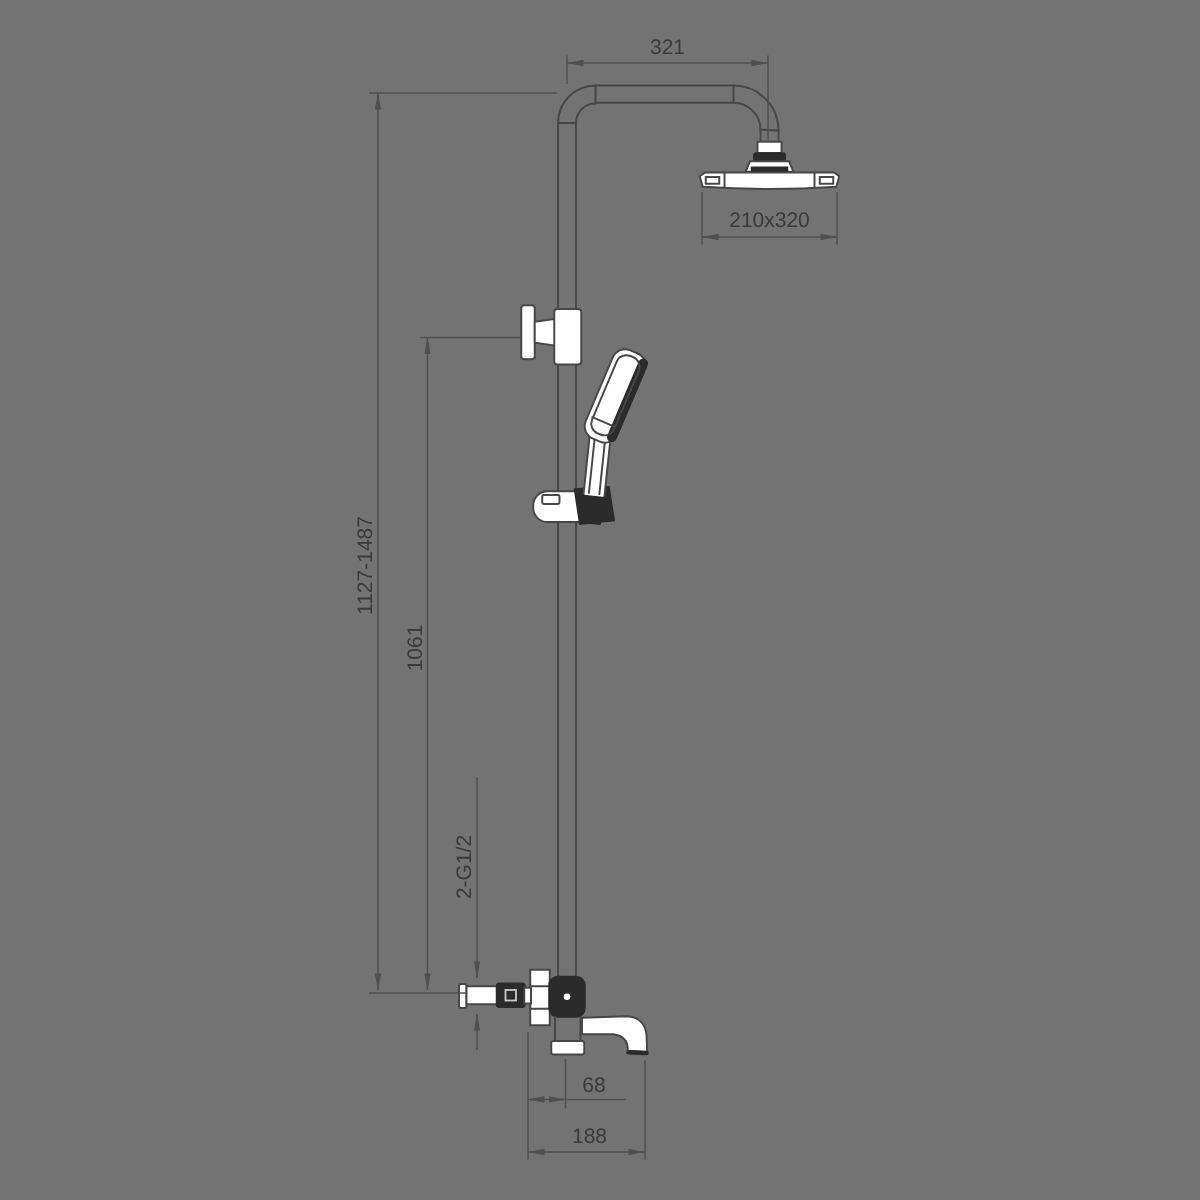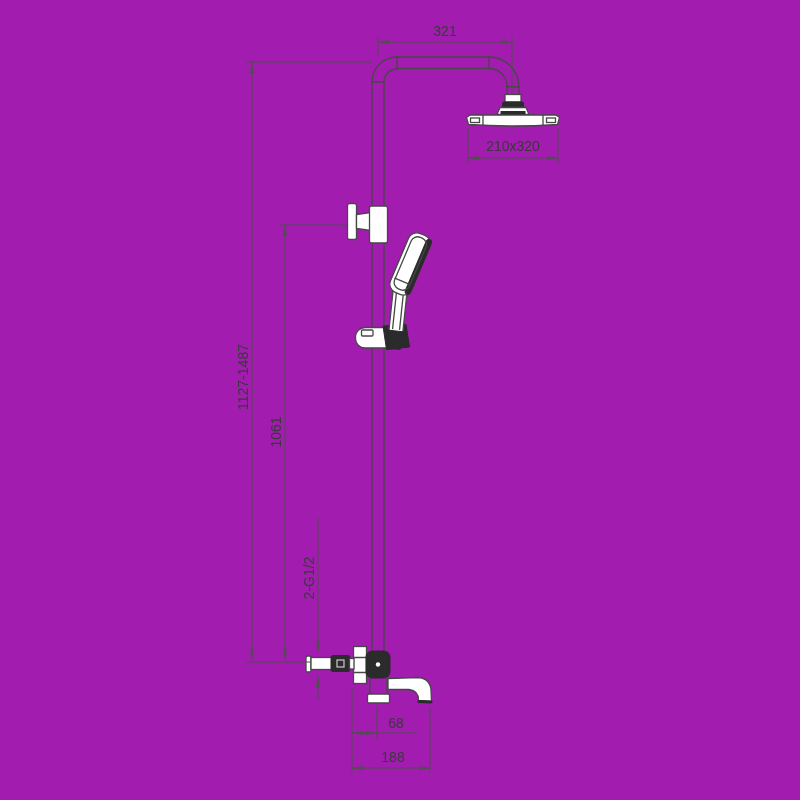--- a/index.html
+++ b/index.html
@@ -1,16 +1,16 @@
 <!DOCTYPE html>
 <html><head>
 <meta charset="utf-8">
 <style>
   html,body{margin:0;padding:0;background:#ffffff;}
-  .stage{width:800px;height:800px;background:#a21caf;position:relative;overflow:hidden;}
+  .stage{width:800px;height:800px;background:#737373;position:relative;overflow:hidden;}
   svg{display:block;}
   .outline{stroke:#474747;stroke-width:1.3;fill:none;stroke-linecap:round;}
   .outline-f{stroke:#474747;stroke-width:1.3;fill:#ffffff;}
   .dark{stroke:#2b2b2b;stroke-width:1;fill:#2b2b2b;}
   .dim{stroke:#4f4f4f;stroke-width:1;fill:none;}
   .dimtxt{font-family:"Liberation Sans","DejaVu Sans",sans-serif;font-size:14px;fill:#3a3a3a;}
 </style>
 </head>
 <body>
 

